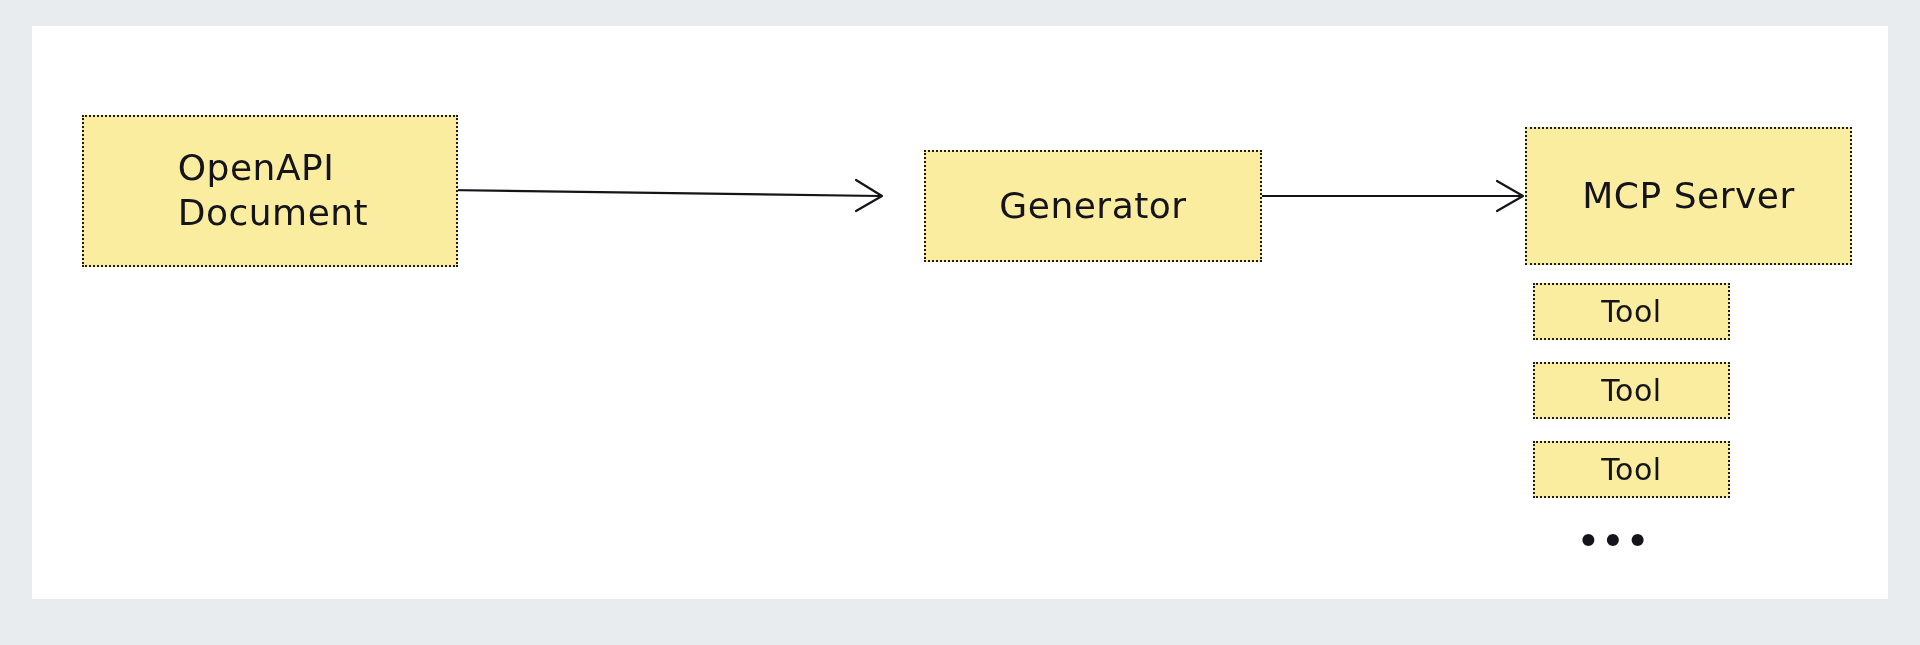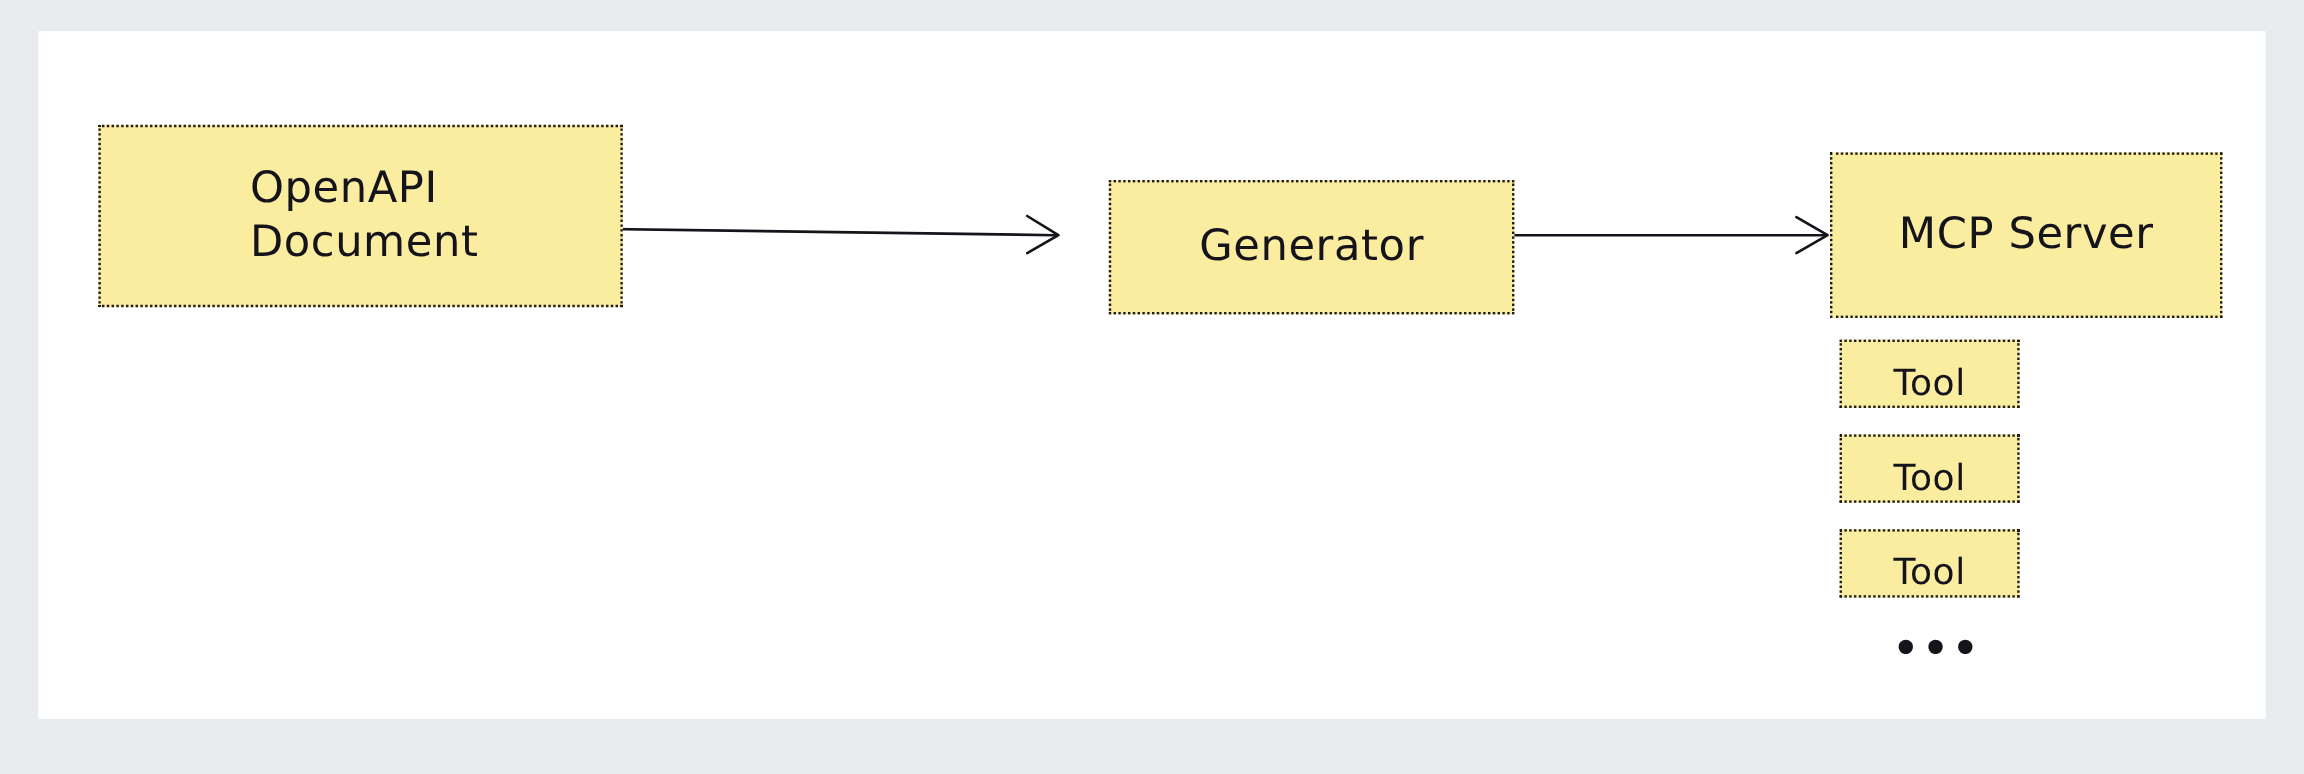--- a/index.html
+++ b/index.html
@@ -49,22 +49,22 @@
     color: #14141a;
     letter-spacing: 0.5px;
     line-height: 1.24;
     white-space: pre-line;
     font-weight: 400;
   }
 
   
   #node-openapi {
     left: 82px;
-    top: 104px;
-    width: 437px;
+    top: 115px;
+    width: 376px;
     height: 152px;
     justify-content: center;
   }
   #node-openapi .node-label {
     font-size: 36px;
     text-align: left;
     padding-left: 6px;
   }
 
   
@@ -90,25 +90,24 @@
     justify-content: center;
   }
   #node-mcpserver .node-label {
     font-size: 36px;
     text-align: center;
   }
 
   
   .tool-node {
     left: 1533px;
-    width: 150px;
+    width: 197px;
     height: 57px;
     justify-content: center;
     border-width: 2.5px;
-    align-items: flex-end;
   }
   .tool-node .node-label {
     font-size: 30px;
     text-align: center;
   }
   #tool-node-0 { top: 283px; }
   #tool-node-1 { top: 362px; }
   #tool-node-2 { top: 441px; }
 
   

